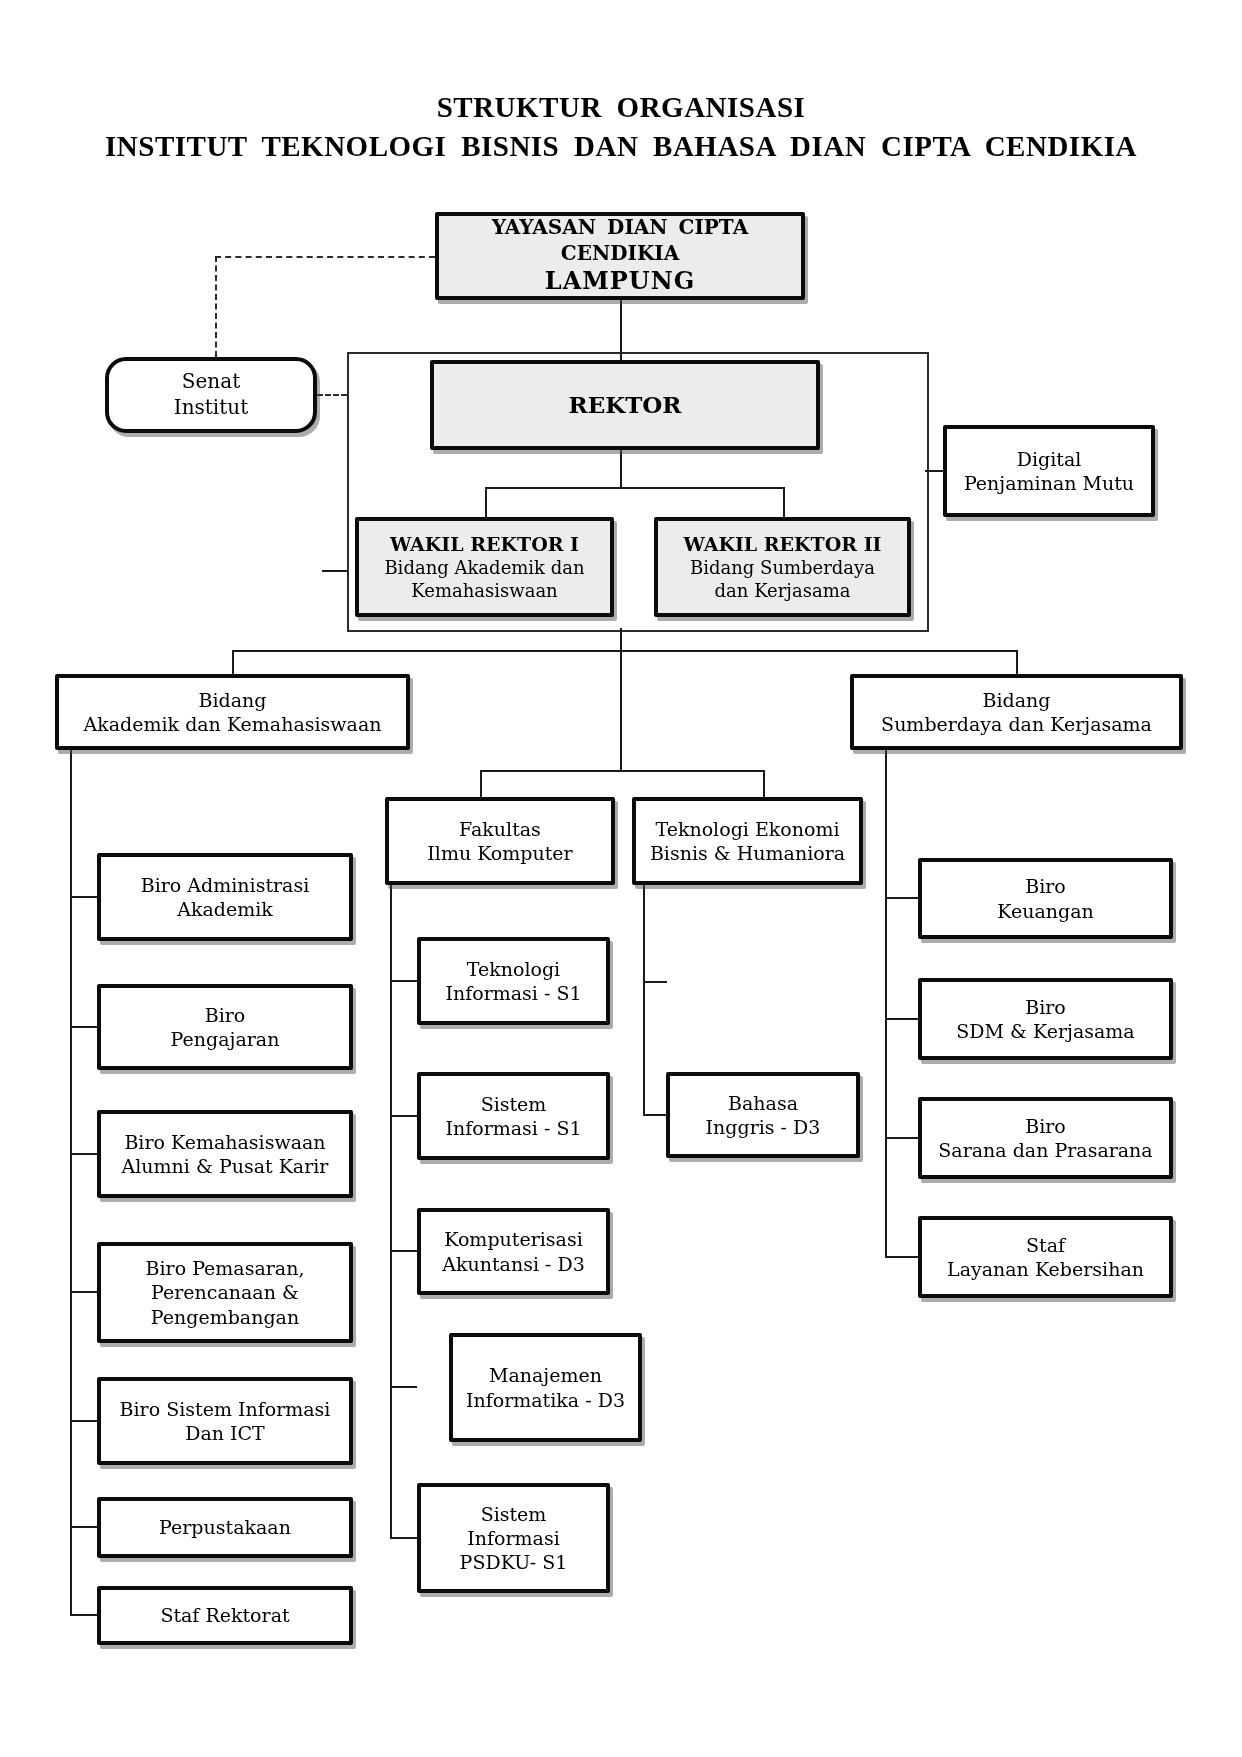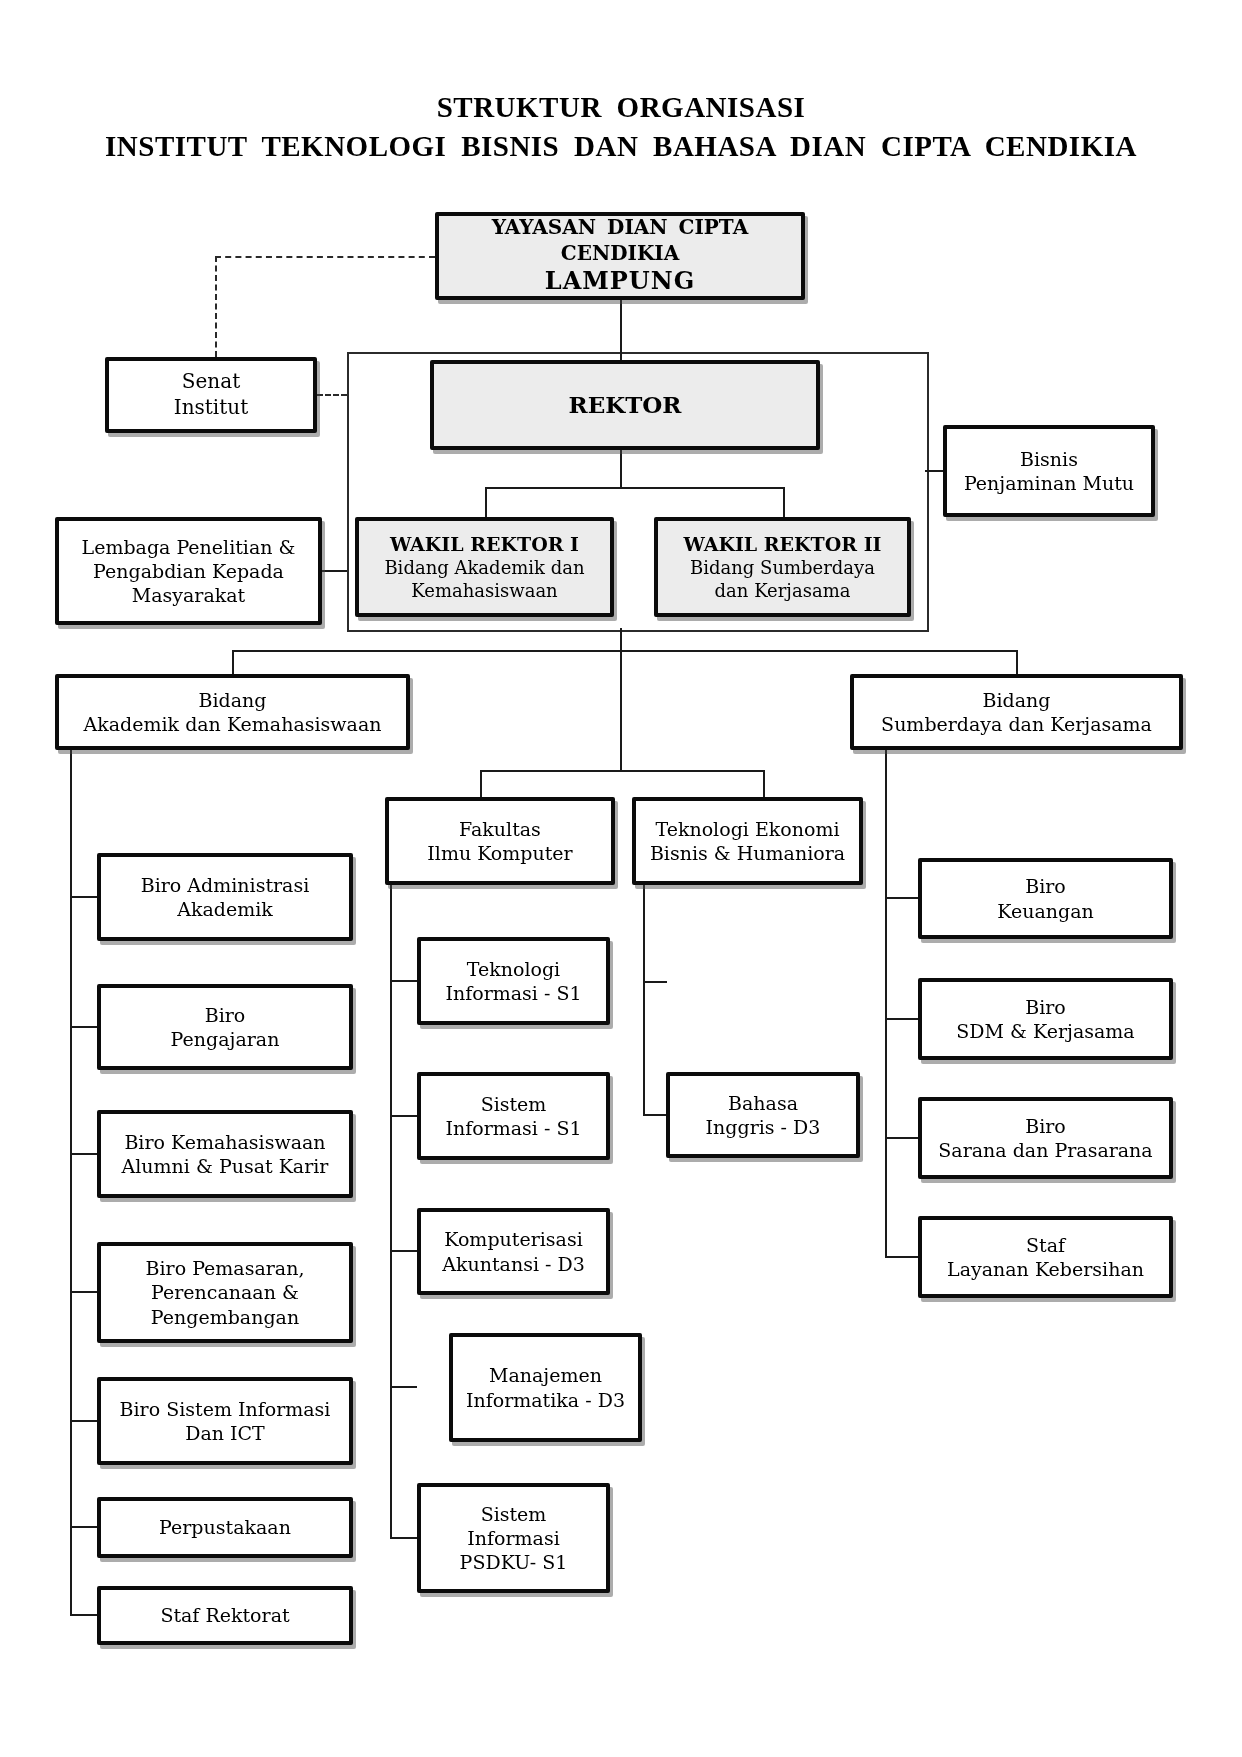--- a/index.html
+++ b/index.html
@@ -45,21 +45,21 @@
   .ln{position:absolute;z-index:2;}
   .ln.h{height:2px;background:#1a1a1a;}
   .ln.v{width:2px;background:#1a1a1a;}
   .ln.dh{height:0;border-top:2px dashed #2a2a2a;background:none;}
   .ln.dv{width:0;border-left:2px dashed #2a2a2a;background:none;}
 
   
   #n-yayasan{left:435px;top:212px;width:370px;height:88px;}
   #n-yayasan .t1{font-weight:bold;font-size:20px;word-spacing:4px;}
   #n-yayasan .t2{font-weight:bold;font-size:24px;letter-spacing:1px;}
-  #n-senat{left:105px;top:357px;width:212px;height:76px;font-size:20px;}
+  #n-senat{left:105px;top:357px;width:212px;height:76px;font-size:20px;border-radius:21px;}
   #n-rektor{left:430px;top:360px;width:390px;height:90px;font-size:23px;}
   #n-wakil1{left:355px;top:517px;width:259px;height:100px;font-size:18px;}
   #n-wakil2{left:654px;top:517px;width:257px;height:100px;font-size:18px;}
   #n-wakil1 .b,#n-wakil2 .b{font-size:19px;}
   #n-lpm{left:943px;top:425px;width:212px;height:92px;}
   #n-lppm{left:55px;top:517px;width:267px;height:108px;}
   #n-bidang-akademik{left:55px;top:674px;width:355px;height:76px;}
   #n-bidang-sumberdaya{left:850px;top:674px;width:333px;height:76px;}
   #n-biro-administrasi{left:97px;top:853px;width:256px;height:88px;}
   #n-biro-pengajaran{left:97px;top:984px;width:256px;height:86px;}
@@ -162,29 +162,24 @@
     <div>Kemahasiswaan</div>
   </div>
 
   <div class="node gray" id="n-wakil2">
     <div class="b">WAKIL REKTOR II</div>
     <div>Bidang Sumberdaya</div>
     <div>dan Kerjasama</div>
   </div>
 
   <div class="node" id="n-lpm">
-    <div>Bisnis</div>
+    <div>Digital</div>
     <div>Penjaminan Mutu</div>
   </div>
 
-  <div class="node" id="n-lppm">
-    <div>Lembaga Penelitian &amp;</div>
-    <div>Pengabdian Kepada</div>
-    <div>Masyarakat</div>
-  </div>
 
   <div class="node" id="n-bidang-akademik">
     <div>Bidang</div>
     <div>Akademik dan Kemahasiswaan</div>
   </div>
 
   <div class="node" id="n-bidang-sumberdaya">
     <div>Bidang</div>
     <div>Sumberdaya dan Kerjasama</div>
   </div>

